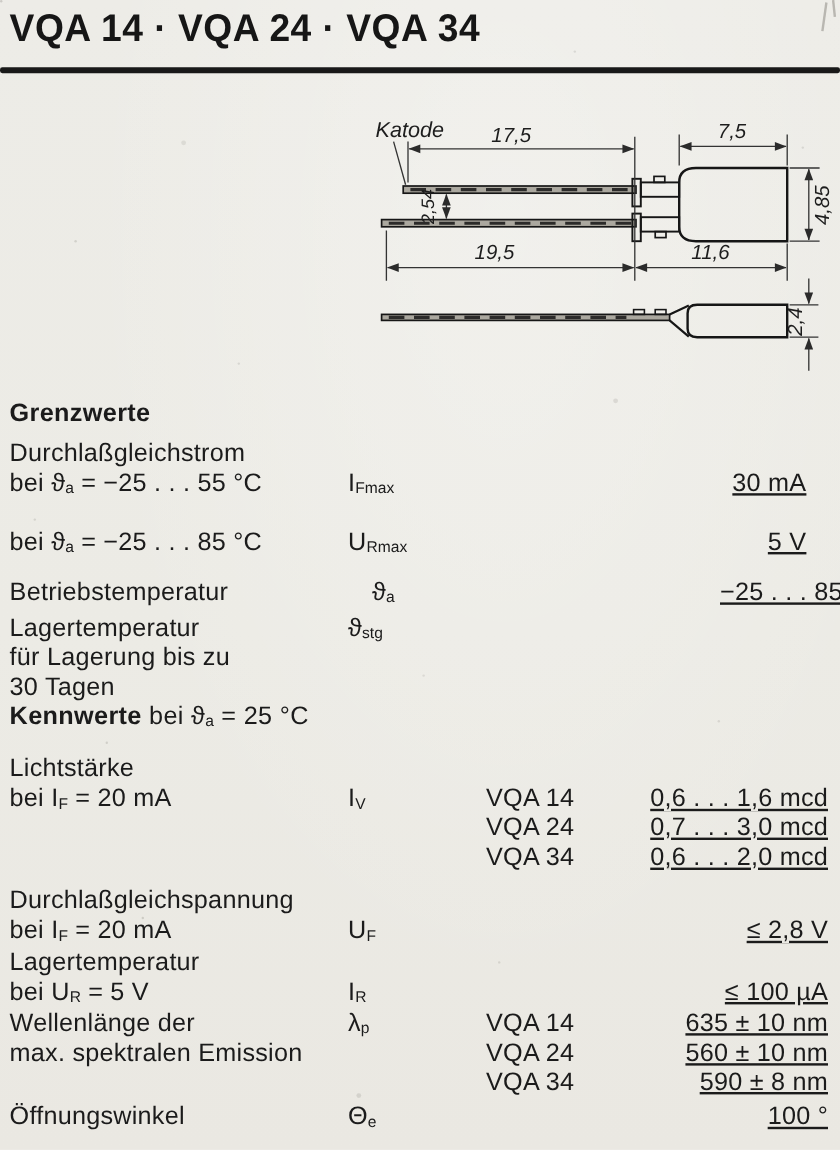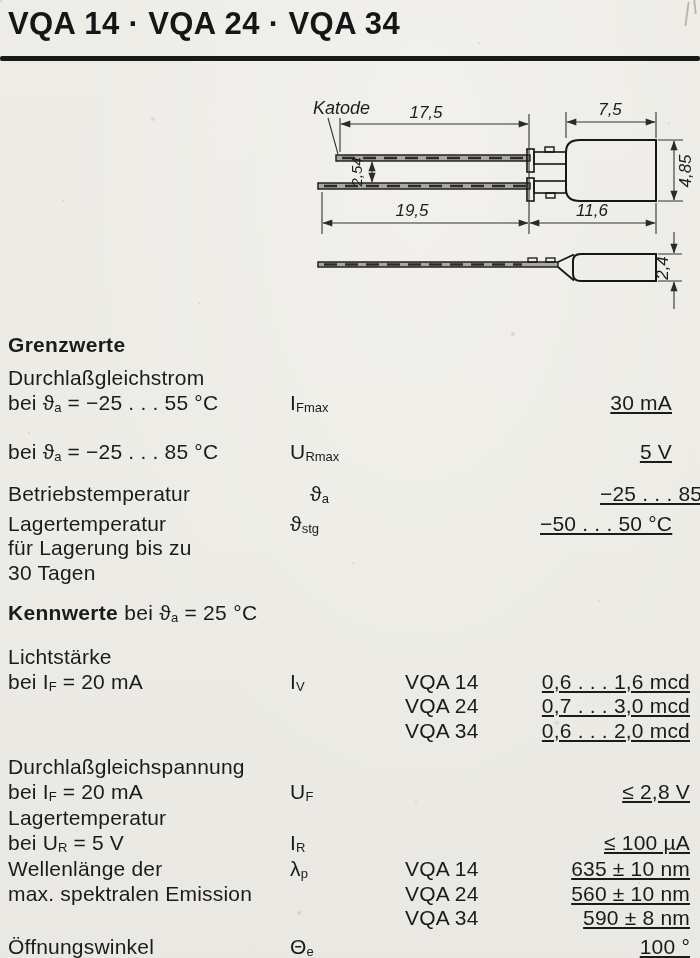--- a/index.html
+++ b/index.html
@@ -19,21 +19,21 @@
     transform:scaleY(1.04);transform-origin:top left;white-space:nowrap;
   }
   .rule{position:absolute;left:0;top:56px;width:700px;height:5px;background:#191919;border-radius:2px;}
   .corner-mark{position:absolute;background:#b9b7b1;}
   .cm1{left:686px;top:2px;width:2px;height:24px;transform:rotate(8deg);}
   .cm2{left:694px;top:0px;width:2px;height:14px;transform:rotate(-6deg);}
 
   
   .specs{position:absolute;left:8px;width:684px;font-size:21px;letter-spacing:.2px;}
   #grenzwerte{top:332px;}
-  #kennwerte{top:600px;}
+  #kennwerte{top:584px;}
   .sec-h{font-size:21px;font-weight:bold;letter-spacing:.3px;line-height:25px;}
   #grenzwerte .sec-h{margin-bottom:9px;}
   #kennwerte .sec-h{margin-bottom:20px;}
   .sec-h .normal{font-weight:normal;}
   .row{display:grid;grid-template-columns:282px 115px 135px 1fr;height:24.5px;line-height:24.5px;white-space:nowrap;}
   .c{overflow:visible;}
   .value{text-align:right;text-decoration:underline;}
   #grenzwerte .value{padding-right:20px;}
   #kennwerte .value{padding-right:2px;}
   sub{font-size:13px;line-height:0;position:relative;top:2px;vertical-align:baseline;letter-spacing:0;}
@@ -179,21 +179,20 @@
         <div class="row" style="margin-top: 18px; gap: 20px;">
           <div class="c label">Betriebstemperatur</div>
           <div class="c sym">ϑ<sub>a</sub></div>
           <div class="c model"></div>
           <div class="c value">−25 . . . 85 °C</div>
         </div>
         <div class="row" style="margin-top: 5px;">
           <div class="c label">Lagertemperatur</div>
           <div class="c sym">ϑ<sub>stg</sub></div>
           <div class="c model"></div>
-          <div class="c value">−50 . . . 50 °C</div>
         </div>
         <div class="row">
           <div class="c label">für Lagerung bis zu</div>
           <div class="c sym"></div>
           <div class="c model"></div>
           <div class="c value"></div>
         </div>
         <div class="row">
           <div class="c label">30 Tagen</div>
           <div class="c sym"></div>

